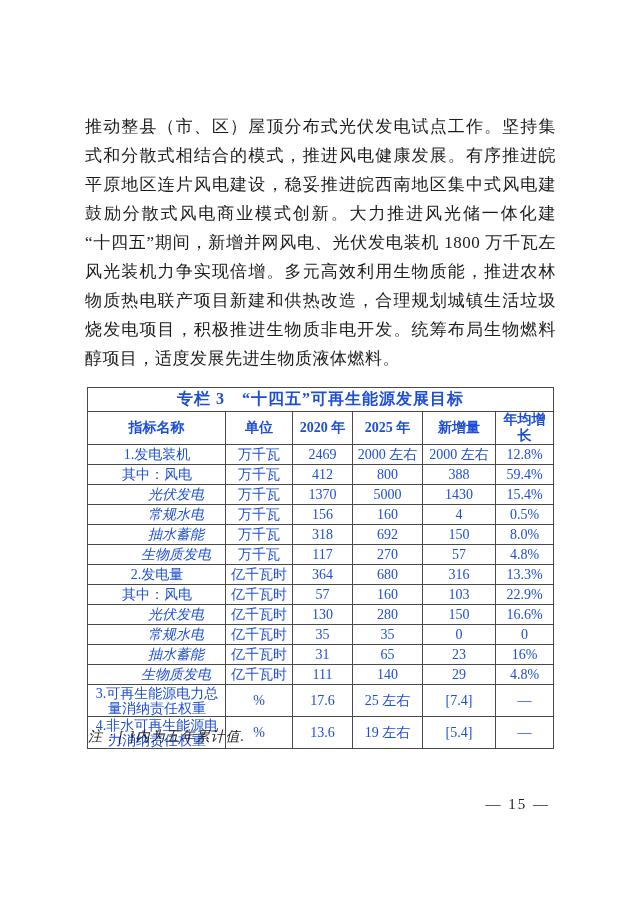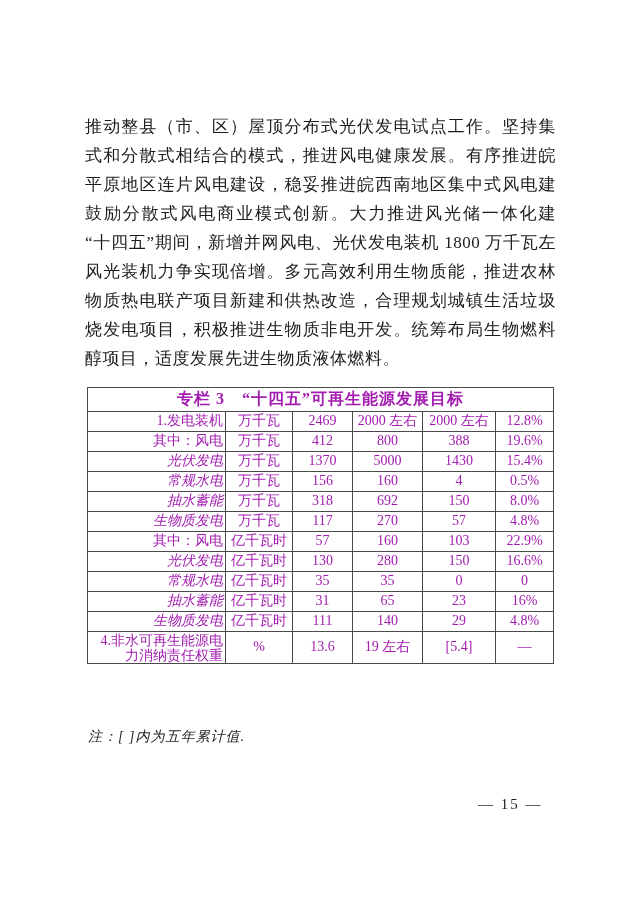--- a/index.html
+++ b/index.html
@@ -40,21 +40,21 @@
 
   
   table.box-table {
     position: absolute;
     left: 87px;
     top: 387px;
     width: 466px;
     border-collapse: collapse;
     table-layout: fixed;
     font-size: 14px;
-    color: #a21caf;
+    color: #1d4ed8;
   }
   table.box-table col.c0 { width: 138px; }
   table.box-table col.c1 { width: 67px; }
   table.box-table col.c2 { width: 60px; }
   table.box-table col.c3 { width: 70px; }
   table.box-table col.c4 { width: 73px; }
   table.box-table col.c5 { width: 58px; }
 
   table.box-table th,
   table.box-table td {
@@ -71,21 +71,21 @@
     font-size: 16px;
     letter-spacing: 1px;
   }
   tr.header-row th {
     height: 21px;
     font-weight: bold;
     font-size: 14px;
   }
   tr.data-row { height: 20px; }
   tr.data-row td.name-cell {
-    text-align: right;
+    text-align: center;
     padding-left: 3px;
   }
   tr.data-row td.name-cell.sub {
     padding-left: 41px;
     font-style: italic;
   }
   tr.data-row.tall { height: 32px; }
   tr.data-row.tall td.name-cell {
     line-height: 15px;
   }
@@ -100,21 +100,21 @@
     letter-spacing: 1px;
     color: #1c1c1c;
   }
 
   
   .page-number {
     position: absolute;
     left: 478px;
     top: 796px;
     width: 72px;
-    text-align: left;
+    text-align: right;
     font-size: 15px;
     letter-spacing: 2px;
     color: #1c1c1c;
   }
 </style>
 </head>
 <body>
 
 <div class="paragraph">
   <div class="para-line">推动整县（市、区）屋顶分布式光伏发电试点工作。坚持集中</div>
@@ -134,36 +134,44 @@
       <col class="c1">
       <col class="c2">
       <col class="c3">
       <col class="c4">
       <col class="c5">
   </colgroup>
   <tbody>
     <tr class="title-row">
       <td colspan="6">专栏 3　“十四五”可再生能源发展目标</td>
     </tr>
+    <tr class="header-row">
+      <th>指标名称</th>
+      <th>单位</th>
+      <th>2020 年</th>
+      <th>2025 年</th>
+      <th>新增量</th>
+      <th>年均增长</th>
+    </tr>
 
     <tr class="data-row">
       <td class="name-cell">1.发电装机</td>
       <td>万千瓦</td>
       <td>2469</td>
       <td>2000 左右</td>
       <td>2000 左右</td>
       <td>12.8%</td>
     </tr>
     <tr class="data-row">
       <td class="name-cell">其中：风电</td>
       <td>万千瓦</td>
       <td>412</td>
       <td>800</td>
       <td>388</td>
-      <td>19.6%</td>
+      <td>59.4%</td>
     </tr>
     <tr class="data-row">
       <td class="name-cell sub">光伏发电</td>
       <td>万千瓦</td>
       <td>1370</td>
       <td>5000</td>
       <td>1430</td>
       <td>15.4%</td>
     </tr>
     <tr class="data-row">
@@ -184,20 +192,28 @@
     </tr>
     <tr class="data-row">
       <td class="name-cell sub">生物质发电</td>
       <td>万千瓦</td>
       <td>117</td>
       <td>270</td>
       <td>57</td>
       <td>4.8%</td>
     </tr>
     <tr class="data-row">
+      <td class="name-cell">2.发电量</td>
+      <td>亿千瓦时</td>
+      <td>364</td>
+      <td>680</td>
+      <td>316</td>
+      <td>13.3%</td>
+    </tr>
+    <tr class="data-row">
       <td class="name-cell">其中：风电</td>
       <td>亿千瓦时</td>
       <td>57</td>
       <td>160</td>
       <td>103</td>
       <td>22.9%</td>
     </tr>
     <tr class="data-row">
       <td class="name-cell sub">光伏发电</td>
       <td>亿千瓦时</td>
@@ -222,20 +238,28 @@
       <td>23</td>
       <td>16%</td>
     </tr>
     <tr class="data-row">
       <td class="name-cell sub">生物质发电</td>
       <td>亿千瓦时</td>
       <td>111</td>
       <td>140</td>
       <td>29</td>
       <td>4.8%</td>
+    </tr>
+    <tr class="data-row tall">
+      <td class="name-cell">3.可再生能源电力总量消纳责任权重</td>
+      <td>%</td>
+      <td>17.6</td>
+      <td>25 左右</td>
+      <td>[7.4]</td>
+      <td>—</td>
     </tr>
     <tr class="data-row tall">
       <td class="name-cell">4.非水可再生能源电力消纳责任权重</td>
       <td>%</td>
       <td>13.6</td>
       <td>19 左右</td>
       <td>[5.4]</td>
       <td>—</td>
     </tr>
   </tbody>

